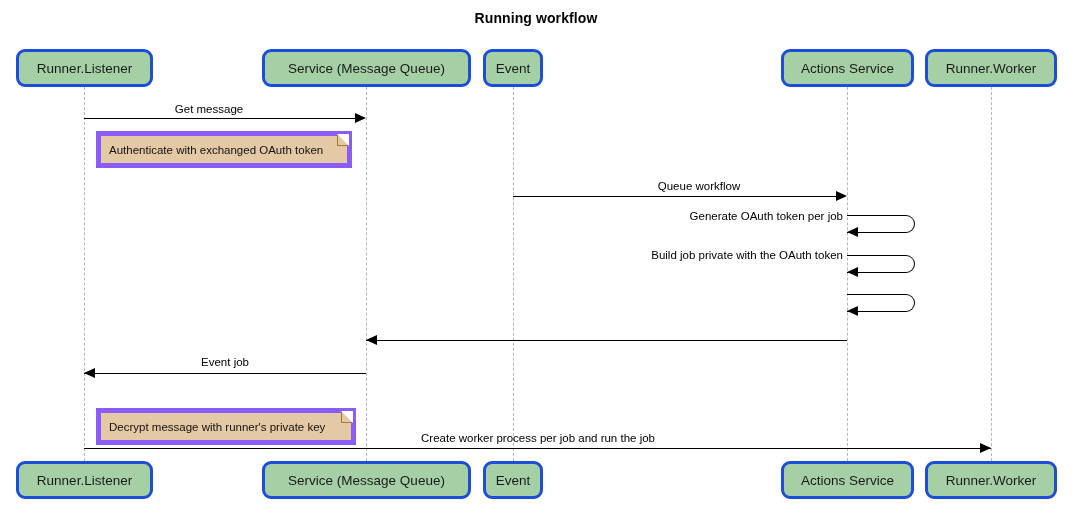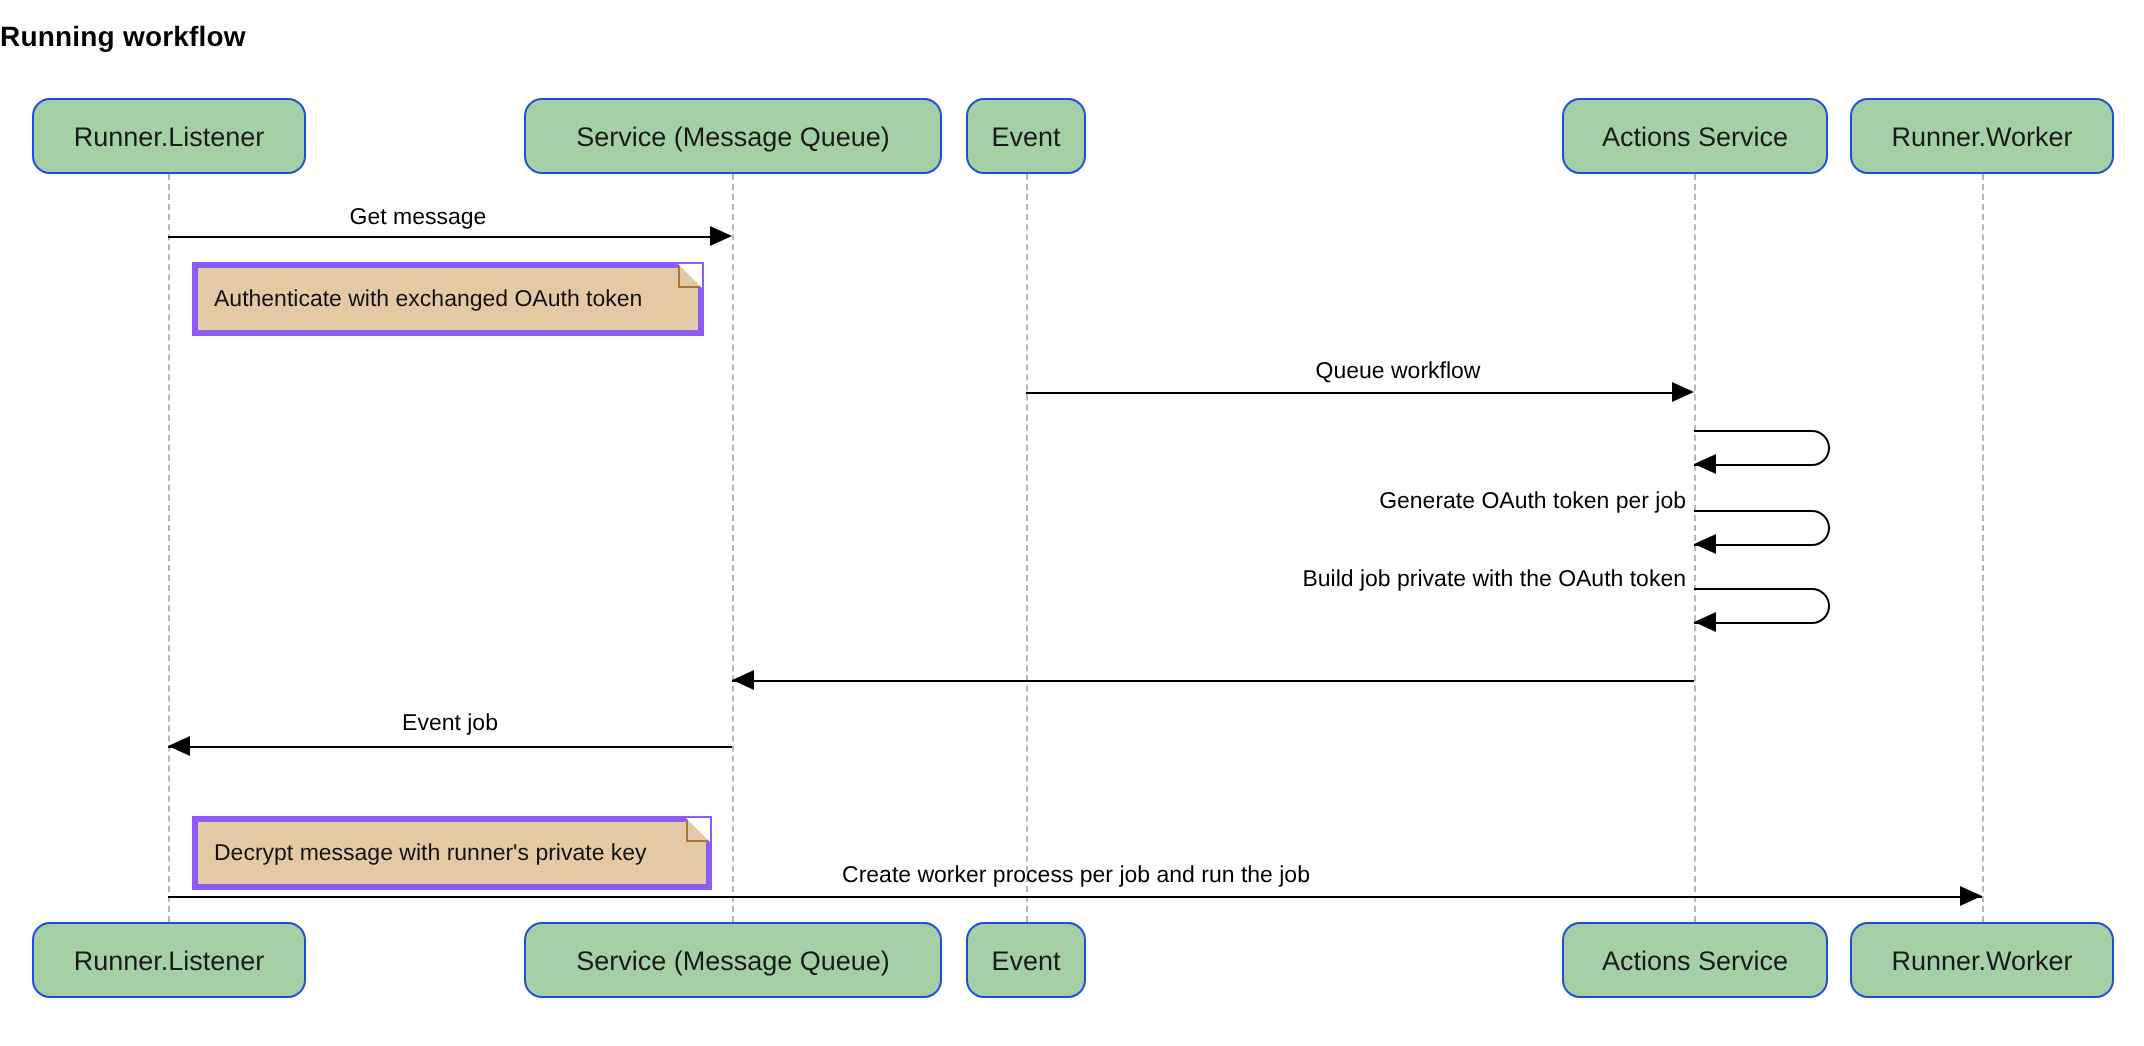--- a/index.html
+++ b/index.html
@@ -1,31 +1,31 @@
 <!DOCTYPE html>
 <html><head>
 <meta charset="utf-8">
 <style>
   html,body{margin:0;padding:0;background:#ffffff;}
   body{width:1072px;height:523px;font-family:"Liberation Sans",sans-serif;color:#000;}
   #canvas{position:relative;width:1072px;height:523px;overflow:hidden;background:#fff;}
 
   #title{
-    position:absolute;left:0;top:10px;width:1072px;
+    position:absolute;left:0;top:10px;width:1072px;text-align:center;
     font-size:14px;font-weight:bold;color:#000;letter-spacing:0.1px;
   }
 
   .lifeline{
     position:absolute;width:0;border-left:1px dashed #b8b8b8;
   }
 
   .participant{
     position:absolute;
     background:#a5d0a5;
-    border:1px solid #1d4ed8;
+    border:3px solid #1d4ed8;
     border-radius:9px;
     display:flex;align-items:center;justify-content:center;
     font-size:13.5px;color:#1a1a1a;
     box-sizing:border-box;
     height:38px;
     white-space:nowrap;
   }
 
   .msg-line{
     position:absolute;height:0;border-top:1.4px solid #000;
@@ -35,34 +35,34 @@
     border-top:5px solid transparent;
     border-bottom:5px solid transparent;
   }
   .arrowhead.right{border-left:11px solid #000;}
   .arrowhead.left{border-right:11px solid #000;}
 
   .msg-label{
     position:absolute;font-size:11.5px;color:#000;white-space:nowrap;
   }
   .msg-label.center{transform:translateX(-50%);}
-  .msg-label.rightalign{transform:translateX(-100%);margin-top:35px;}
+  .msg-label.rightalign{transform:translateX(-100%);}
 
   .selfloop{
     position:absolute;
     border:1.4px solid #000;
     border-left:none;
     border-radius:0 9px 9px 0;
     box-sizing:border-box;
   }
 
   .note{
     position:absolute;
     background:#e4c9a5;
-    border:3px solid #8b5cf6;
+    border:5px solid #8b5cf6;
     box-sizing:border-box;
     font-size:11.5px;
     color:#111;
     display:flex;align-items:center;
     padding-left:8px;
   }
   .note .fold{
     position:absolute;top:-1px;right:-1px;
     width:11px;height:11px;
     background:#e4c9a5;

